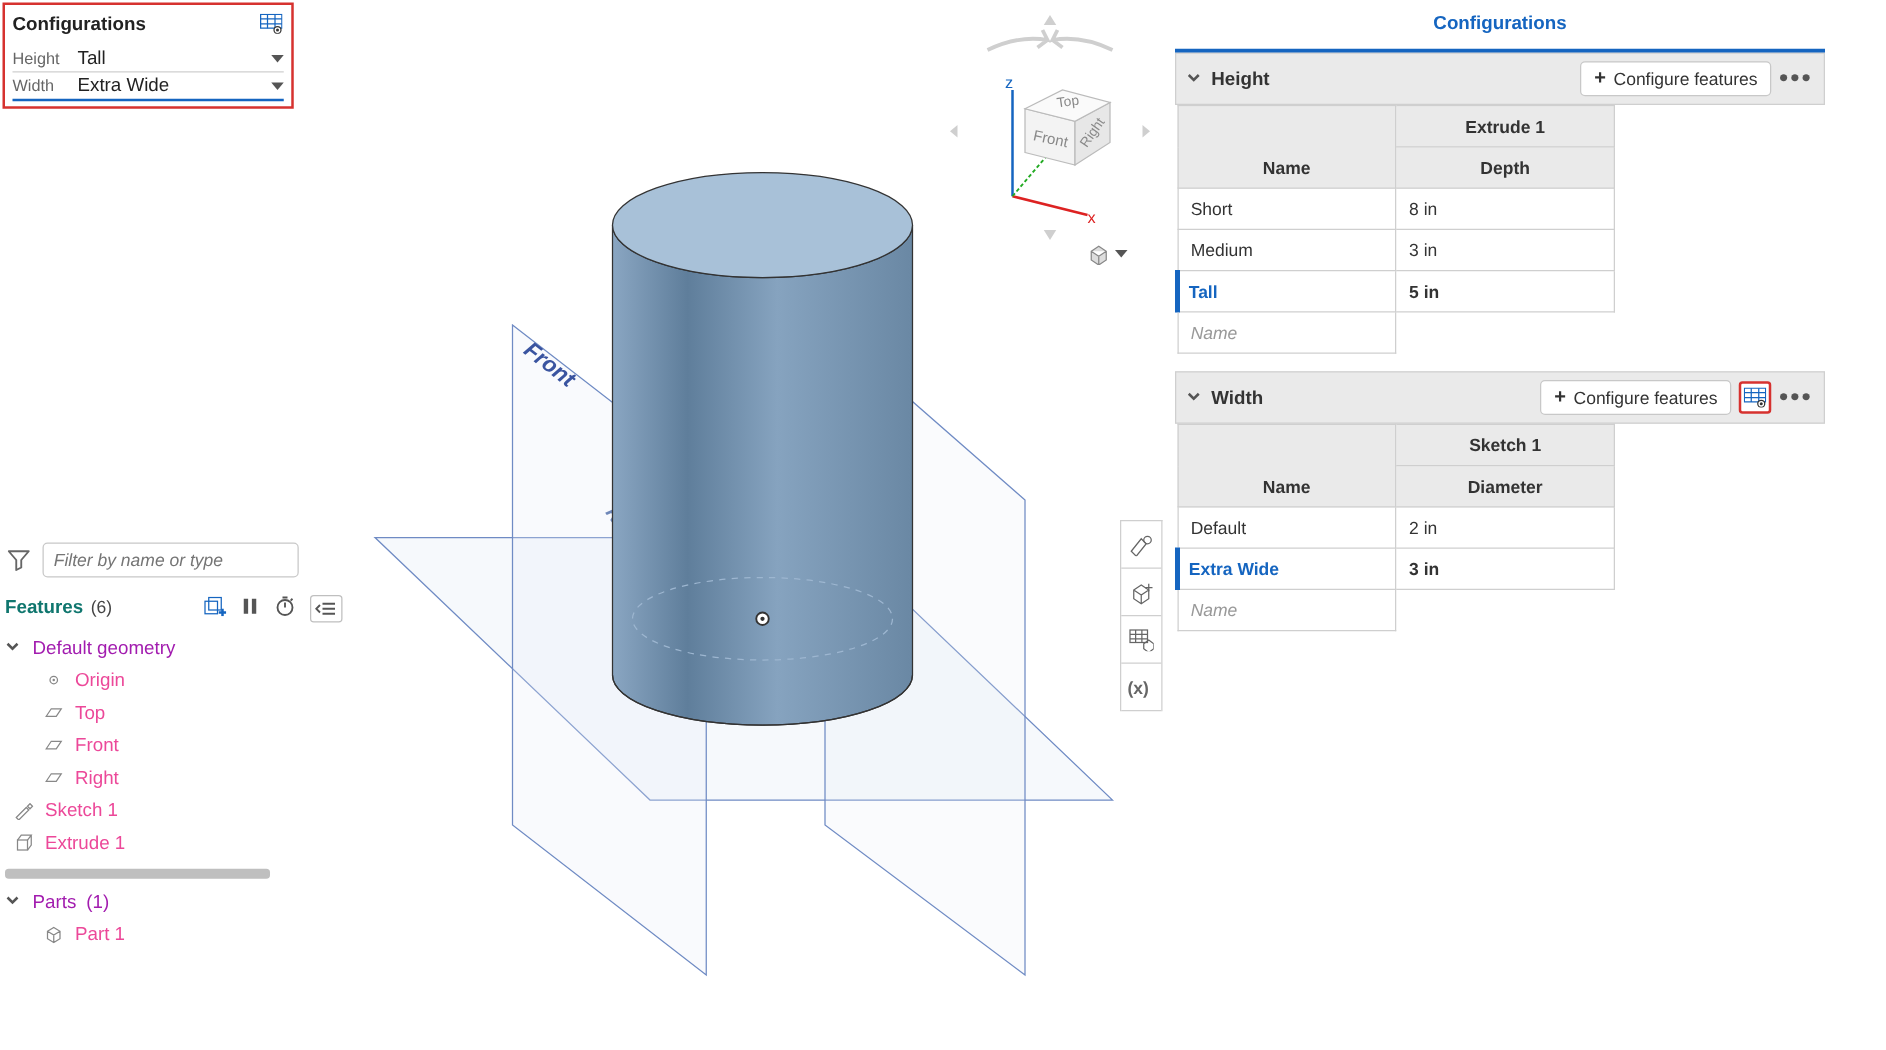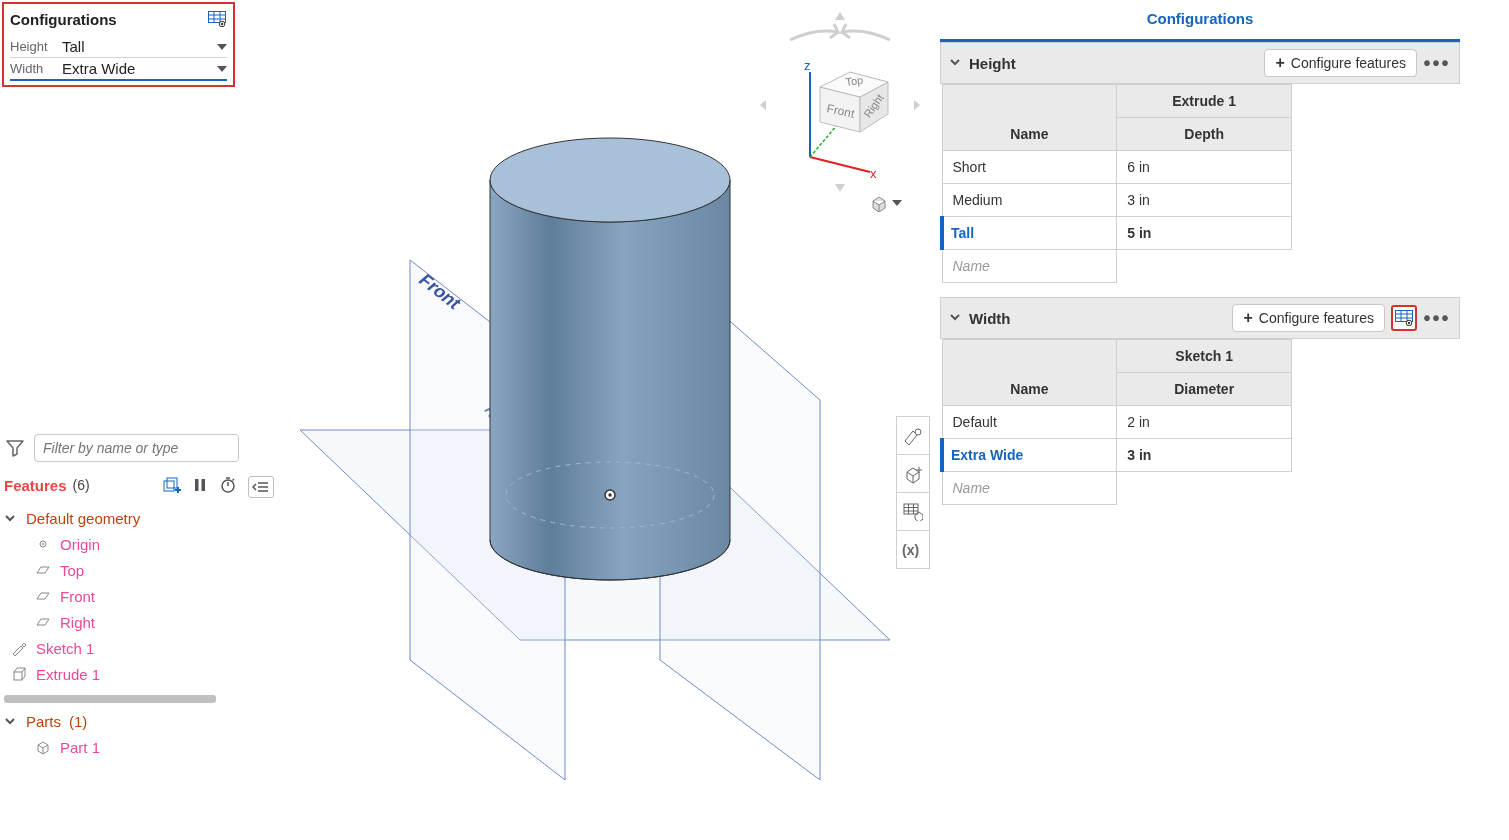--- a/index.html
+++ b/index.html
@@ -73,37 +73,37 @@
     color: #999;
     font-size: 14px;
     background: #fff;
   }
   .features-header {
     display: flex;
     align-items: center;
     gap: 6px;
     margin-bottom: 10px;
   }
-  .features-header .title { font-weight: bold; font-size: 15px; color: #ef4444; }
+  .features-header .title { font-weight: bold; font-size: 15px; color: #0f766e; }
   .features-header .count { color: #444; }
   .spacer { flex: 1; }
   .mini-icon {
     width: 22px; height: 22px;
     color: #555;
     display: inline-flex; align-items:center; justify-content:center;
   }
   .mini-icon.blue { color: #1565c0; }
   .tree-item {
     display: flex; align-items: center;
     gap: 8px;
     padding: 4px 0;
     font-size: 15px;
     color: #ec4899;
   }
-  .tree-item.section { font-weight: normal; color: #c2410c; }
+  .tree-item.section { font-weight: normal; color: #a21caf; }
   .tree-item.indent1 { padding-left: 30px; }
   .chev { color: #555; width: 14px; }
   .node-icon { width: 18px; height:18px; color: #888; display:inline-flex; align-items:center; justify-content:center;}
   .divider-bar {
     height: 8px;
     background: #bfbfbf;
     border-radius: 3px;
     margin: 8px 0 6px 0;
     width: 90%;
   }
@@ -517,21 +517,21 @@
         <tbody>
             <tr>
           <th rowspan="2" class="left" style="vertical-align:bottom">Name</th>
           <th>Extrude 1</th>
         </tr>
         <tr>
           <th>Depth</th>
         </tr>
         <tr>
           <td>Short</td>
-          <td>6 in</td>
+          <td>8 in</td>
         </tr>
         <tr>
           <td>Medium</td>
           <td>3 in</td>
         </tr>
         <tr class="row-selected">
           <td>Tall</td>
           <td>5 in</td>
         </tr>
         <tr class="placeholder">

